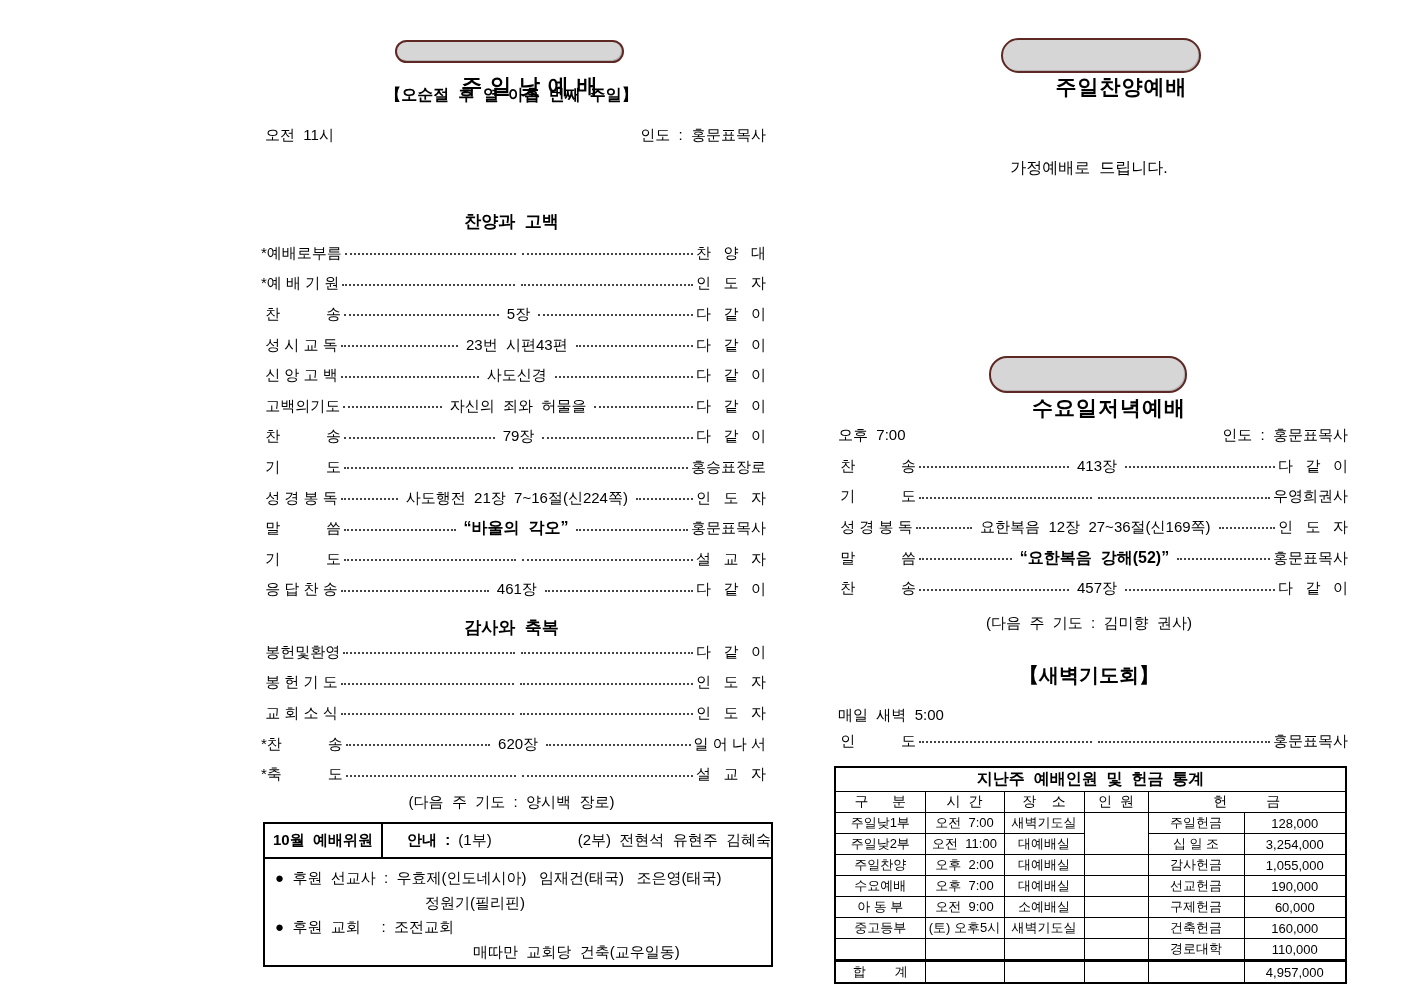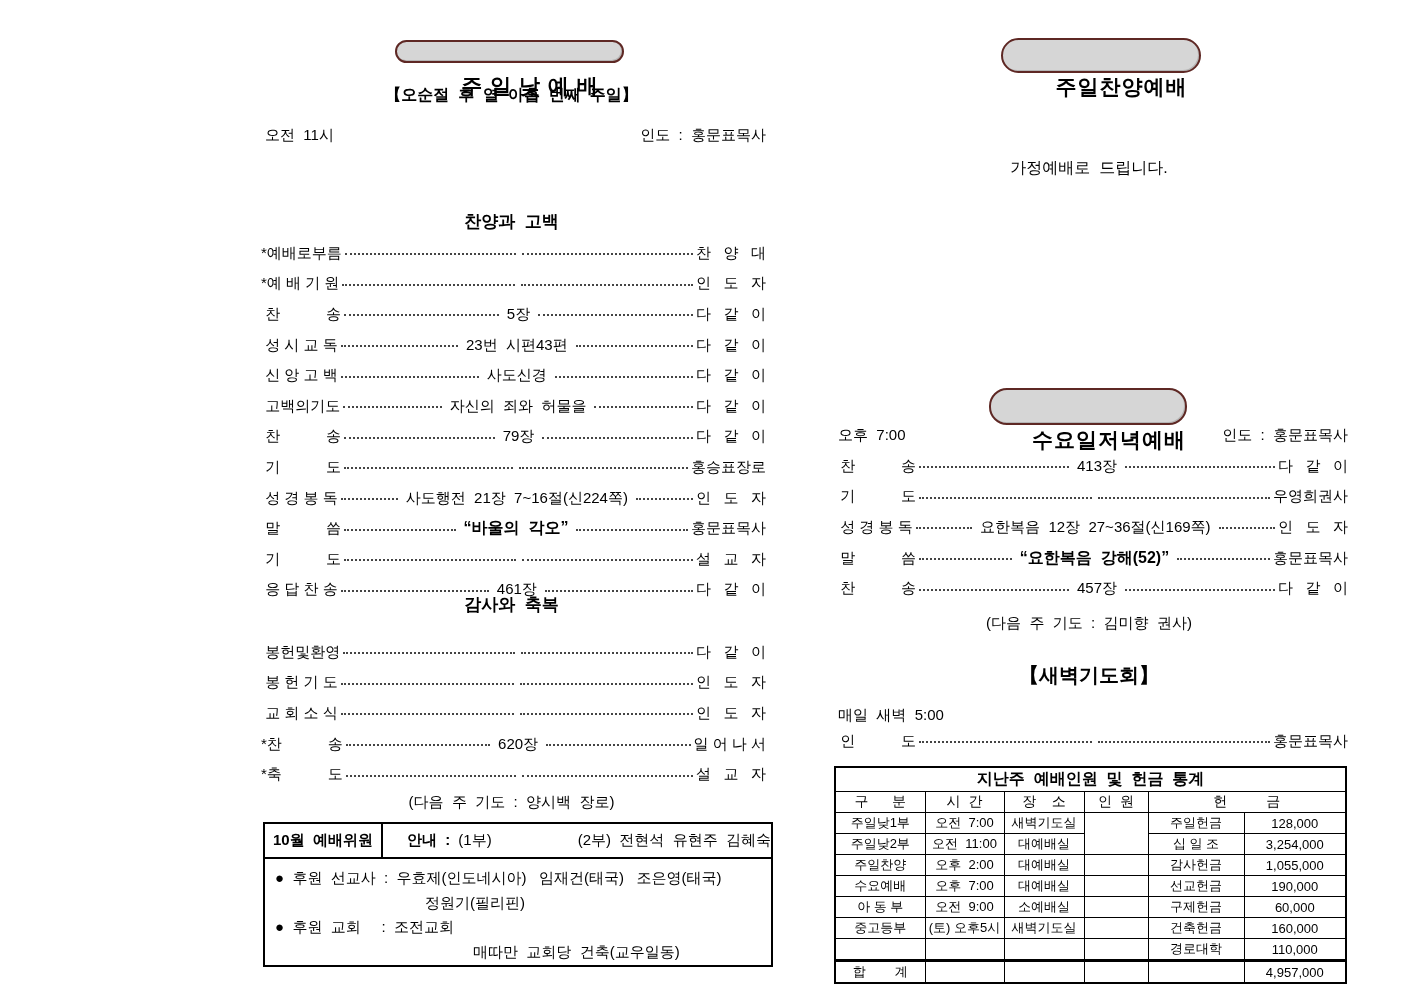--- a/index.html
+++ b/index.html
@@ -155,21 +155,21 @@
         </div>
       <div class="ol-row">
           <span class="ol-label"> 응 답 찬 송</span>
           <span class="leader"></span>
           <span class="ol-value">461장</span>
           <span class="leader"></span>
           <span class="ol-role">다   같   이</span>
         </div>
     </div>
 
-    <div class="sec-head abs" style="top:593px;">감사와  축복</div>
+    <div class="sec-head abs" style="top:616px;">감사와  축복</div>
 
     <div class="ol-list abs" style="top:637px; left:6px; right:2px;">
       <div class="ol-row">
           <span class="ol-label"> 봉헌및환영</span>
           <span class="leader"></span>
           <span class="ol-value"></span>
           <span class="leader"></span>
           <span class="ol-role">다   같   이</span>
         </div>
       <div class="ol-row">
@@ -223,21 +223,21 @@
   </div>
 
   <div class="col col-right">
 
     <div class="pill abs" style="left:171px; top:38px; width:200px; height:35px; line-height:31px;">
       <span>주일찬양예배</span>
     </div>
 
     <div class="center-note abs" style="top:158px; font-size:16px;">가정예배로  드립니다.</div>
 
-    <div class="pill abs" style="left:159px; top:356px; width:198px; height:37px; line-height:33px;margin-top:32px;">
+    <div class="pill abs" style="left:159px; top:356px; width:198px; height:37px; line-height:33px;">
       <span>수요일저녁예배</span>
     </div>
 
     <div class="tl-row abs" style="top:426px; left:8px; right:0;">
       <span>오후  7:00</span>
       <span>인도  :  홍문표목사</span>
     </div>
 
     <div class="ol-list abs" style="top:451px; left:6px; right:0;">
       <div class="ol-row">

